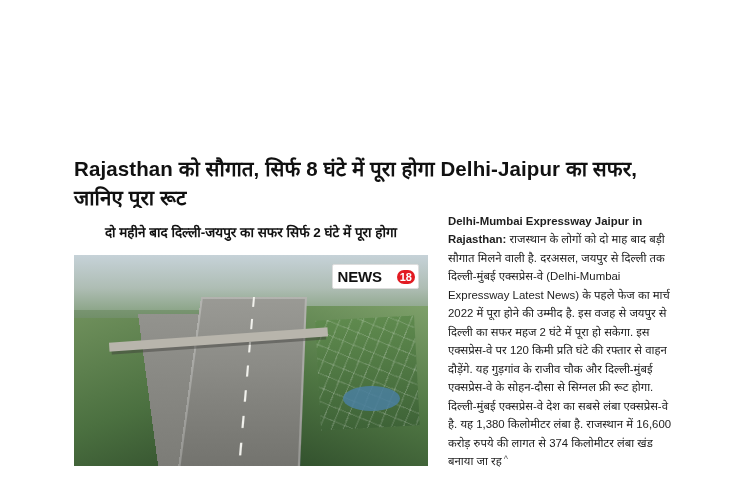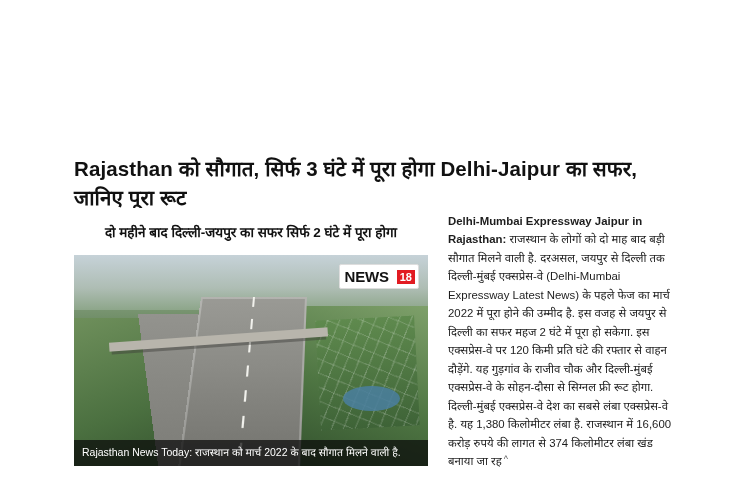--- a/index.html
+++ b/index.html
@@ -188,21 +188,22 @@
     color: #111;
     letter-spacing: -0.2px;
     padding: 1px 2px;
   }
   .news18 .n-18 {
     font-size: 11px;
     font-weight: bold;
     color: #fff;
     background: #e21b22;
     padding: 1px 3px;
-    margin-left: 6px;
+    margin-left: 13px;
+    border-radius: 7px;
   }
   .fig-caption {
     position: absolute;
     left: 0;
     bottom: 0;
     width: 100%;
     background: rgba(10,10,10,0.72);
     color: #ffffff;
     font-size: 10.5px;
     line-height: 1.3;
@@ -231,21 +232,21 @@
     color: #555;
     margin-left: 2px;
   }
 </style>
 </head>
 <body>
 
 <div class="page">
 
 
-  <h1 class="headline">Rajasthan को सौगात, सिर्फ 3 घंटे में पूरा होगा Delhi-Jaipur का सफर, जानिए पूरा रूट</h1>
+  <h1 class="headline">Rajasthan को सौगात, सिर्फ 8 घंटे में पूरा होगा Delhi-Jaipur का सफर, जानिए पूरा रूट</h1>
 
   <div class="content">
 
     <div class="figure">
       <div class="fig-topbar">
         <span class="t">दो महीने बाद दिल्ली-जयपुर का सफर सिर्फ 2 घंटे में पूरा होगा</span>
       </div>
       <div class="fig-photo">
         <div class="sky"></div>
         <div class="field-left"></div>
@@ -254,21 +255,20 @@
         <div class="pond"></div>
         <div class="road-second"></div>
         <div class="road"></div>
         <div class="overpass"></div>
 
         <div class="news18">
           <span class="n-txt">NEWS</span>
           <span class="n-18">18</span>
         </div>
 
-        <div class="fig-caption">Rajasthan News Today: राजस्थान को मार्च 2022 के बाद सौगात मिलने वाली है.</div>
       </div>
     </div>
 
     <div class="article">
       <p><span class="lead">Delhi-Mumbai Expressway Jaipur in Rajasthan:</span><span> राजस्थान के लोगों को दो माह बाद बड़ी सौगात मिलने वाली है. दरअसल, जयपुर से दिल्ली तक दिल्ली-मुंबई एक्सप्रेस-वे (Delhi-Mumbai Expressway Latest News) के पहले फेज का मार्च 2022 में पूरा होने की उम्मीद है. इस वजह से जयपुर से दिल्ली का सफर महज 2 घंटे में पूरा हो सकेगा. इस एक्सप्रेस-वे पर 120 किमी प्रति घंटे की रफ्तार से वाहन दौड़ेंगे. यह गुड़गांव के राजीव चौक और दिल्ली-मुंबई एक्सप्रेस-वे के सोहन-दौसा से सिग्नल फ्री रूट होगा. दिल्ली-मुंबई एक्सप्रेस-वे देश का सबसे लंबा एक्सप्रेस-वे है. यह 1,380 किलोमीटर लंबा है. राजस्थान में 16,600 करोड़ रुपये की लागत से 374 किलोमीटर लंबा खंड बनाया जा रह</span><span class="caret">^</span></p>
     </div>
 
   </div>
 </div>
 

